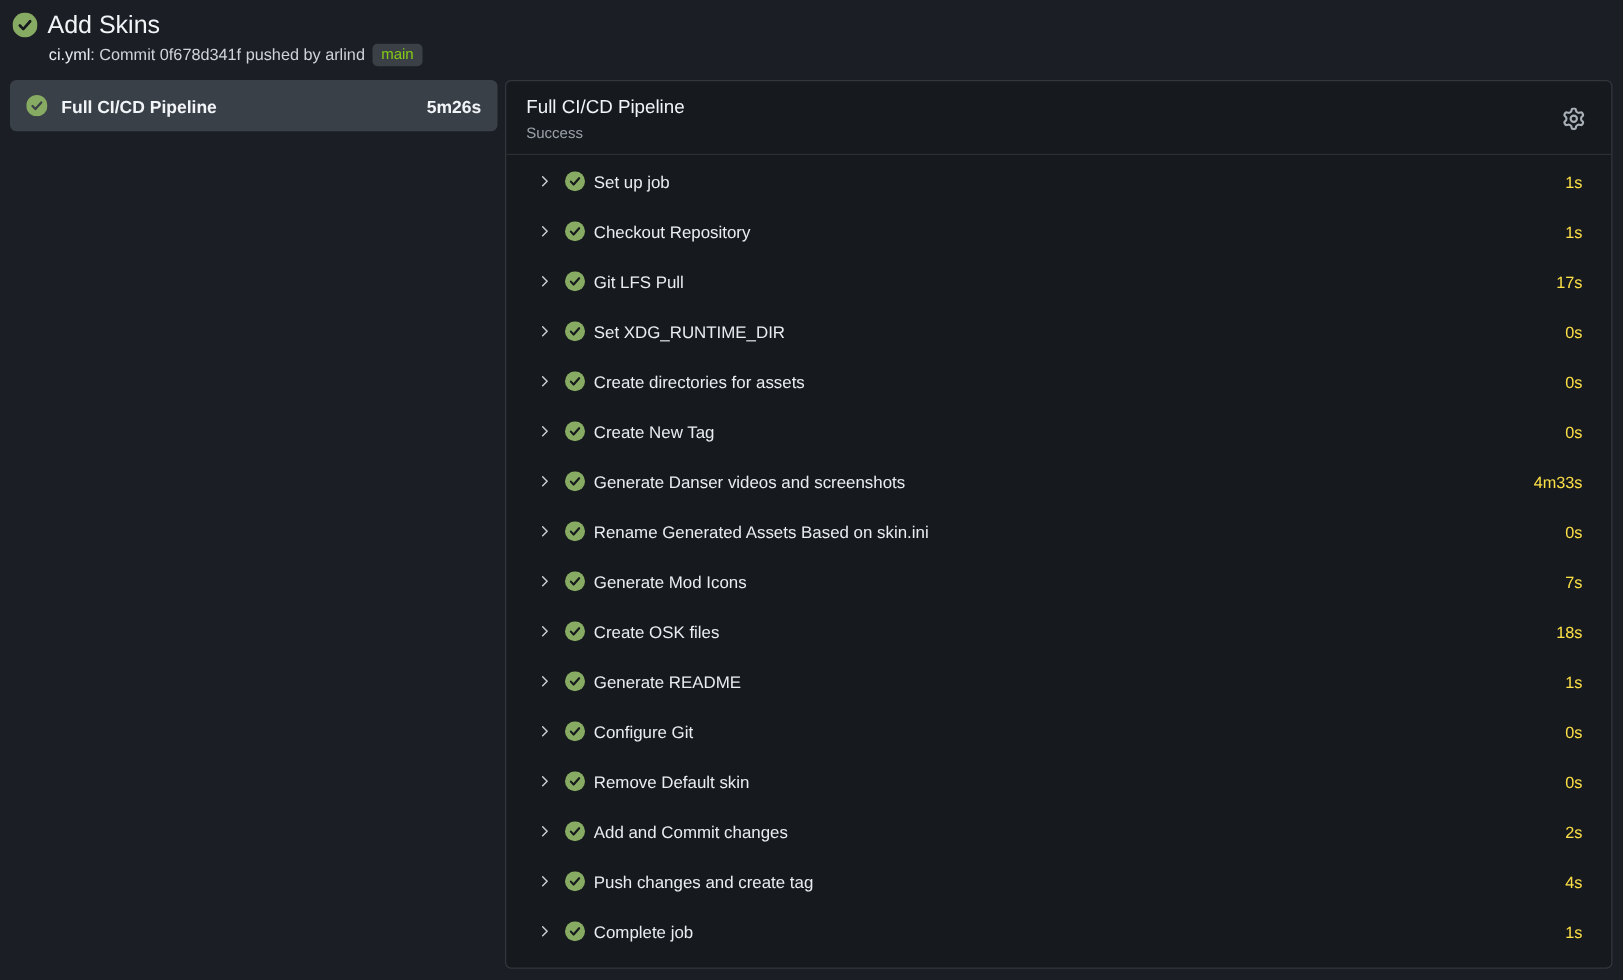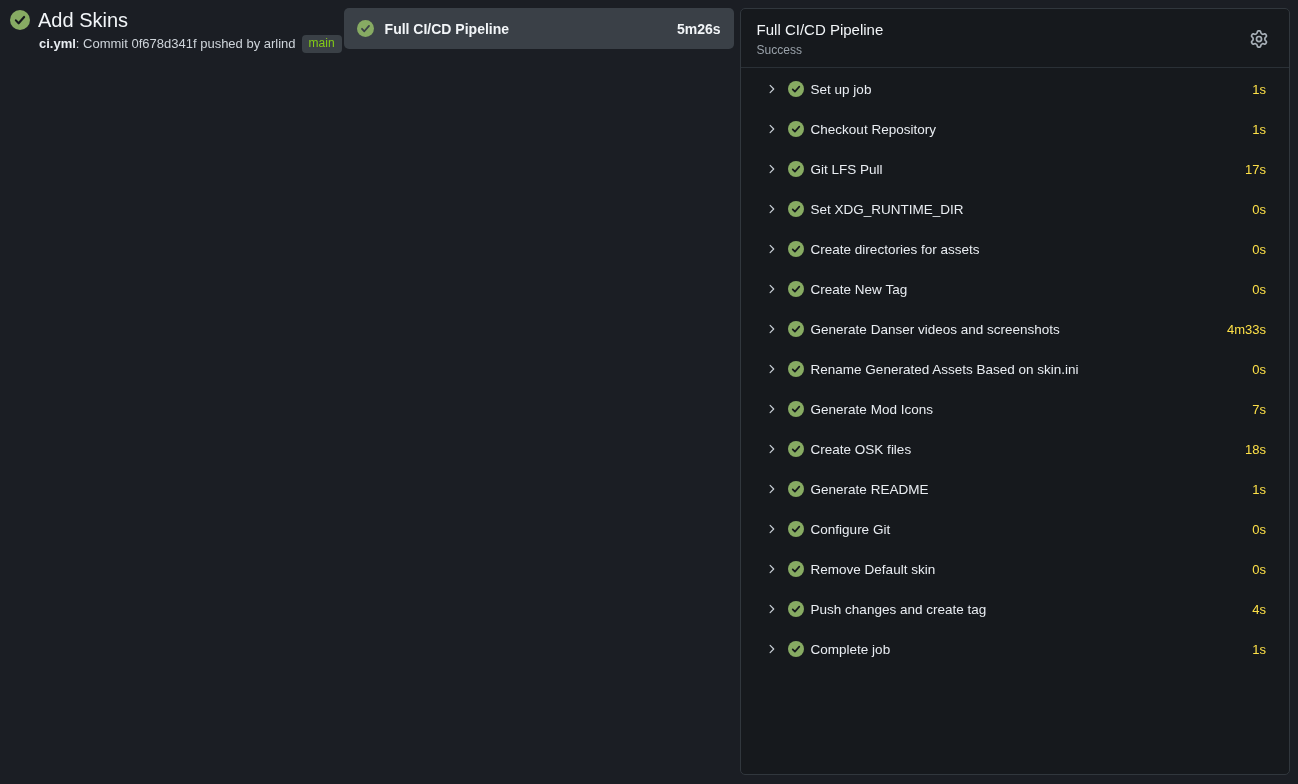--- a/index.html
+++ b/index.html
@@ -4,28 +4,28 @@
 <style>
   * { box-sizing: border-box; }
   html, body { margin: 0; padding: 0; }
   body {
     width: 1298px; height: 784px;
     background: #1b1e24;
     font-family: "Liberation Sans", sans-serif;
     color: #e9edf2;
     overflow: hidden;
   }
-  .app { width: 100%; height: 100%; padding: 8px 8px 9px 8px; display: flex; }
+  .app { width: 100%; height: 100%; padding: 8px 8px 9px 8px; display: flex; flex-direction: column; }
 
   
   .top-header { padding: 0 2px; margin-bottom: 11px; flex-shrink: 0; }
   .title-row { display: flex; align-items: center; gap: 8px; }
   .run-title { font-size: 20px; font-weight: 500; color: #f2f5f8; line-height: 24px; }
   .subtitle { margin-left: 29px; margin-top: 3px; font-size: 13px; color: #ced4da; line-height: 16px; }
-  .subtitle .wf-file { font-weight: 700; color: #e9edf2; }
+  .subtitle .wf-file { font-weight: 400; color: #e9edf2; }
   .subtitle .link { color: #ced4da; text-decoration: none; cursor: pointer; }
   .branch-badge {
     display: inline-block; background: #3a4046; color: #84cc16;
     border-radius: 4px; padding: 2px 7px 3px; font-size: 12px; line-height: 13px;
     margin-left: 6px; vertical-align: 1px; cursor: pointer;
   }
 
   
   .columns { display: flex; gap: 6px; flex: 1; min-height: 0; }
 
@@ -312,20 +312,35 @@
               <svg width="12" height="12" viewBox="0 0 16 16">
                 <path d="M5.5 3.2L10.3 8l-4.8 4.8" fill="none" stroke="#c9cfd6" stroke-width="1.6" stroke-linecap="round" stroke-linejoin="round"></path>
               </svg>
             </span>
             <span class="step-check">
               <svg width="16" height="16" viewBox="0 0 16 16">
                 <circle cx="8" cy="8" r="8" fill="#87ab63"></circle>
                 <path d="M4.7 8.3l2.2 2.3 4.4-5" fill="none" stroke="#16191d" stroke-width="1.7" stroke-linecap="round" stroke-linejoin="round"></path>
               </svg>
             </span>
+            <span class="step-name">Add and Commit changes</span>
+            <span class="step-duration">2s</span>
+          </div>
+        <div class="step-row">
+            <span class="step-chevron">
+              <svg width="12" height="12" viewBox="0 0 16 16">
+                <path d="M5.5 3.2L10.3 8l-4.8 4.8" fill="none" stroke="#c9cfd6" stroke-width="1.6" stroke-linecap="round" stroke-linejoin="round"></path>
+              </svg>
+            </span>
+            <span class="step-check">
+              <svg width="16" height="16" viewBox="0 0 16 16">
+                <circle cx="8" cy="8" r="8" fill="#87ab63"></circle>
+                <path d="M4.7 8.3l2.2 2.3 4.4-5" fill="none" stroke="#16191d" stroke-width="1.7" stroke-linecap="round" stroke-linejoin="round"></path>
+              </svg>
+            </span>
             <span class="step-name">Push changes and create tag</span>
             <span class="step-duration">4s</span>
           </div>
         <div class="step-row">
             <span class="step-chevron">
               <svg width="12" height="12" viewBox="0 0 16 16">
                 <path d="M5.5 3.2L10.3 8l-4.8 4.8" fill="none" stroke="#c9cfd6" stroke-width="1.6" stroke-linecap="round" stroke-linejoin="round"></path>
               </svg>
             </span>
             <span class="step-check">

